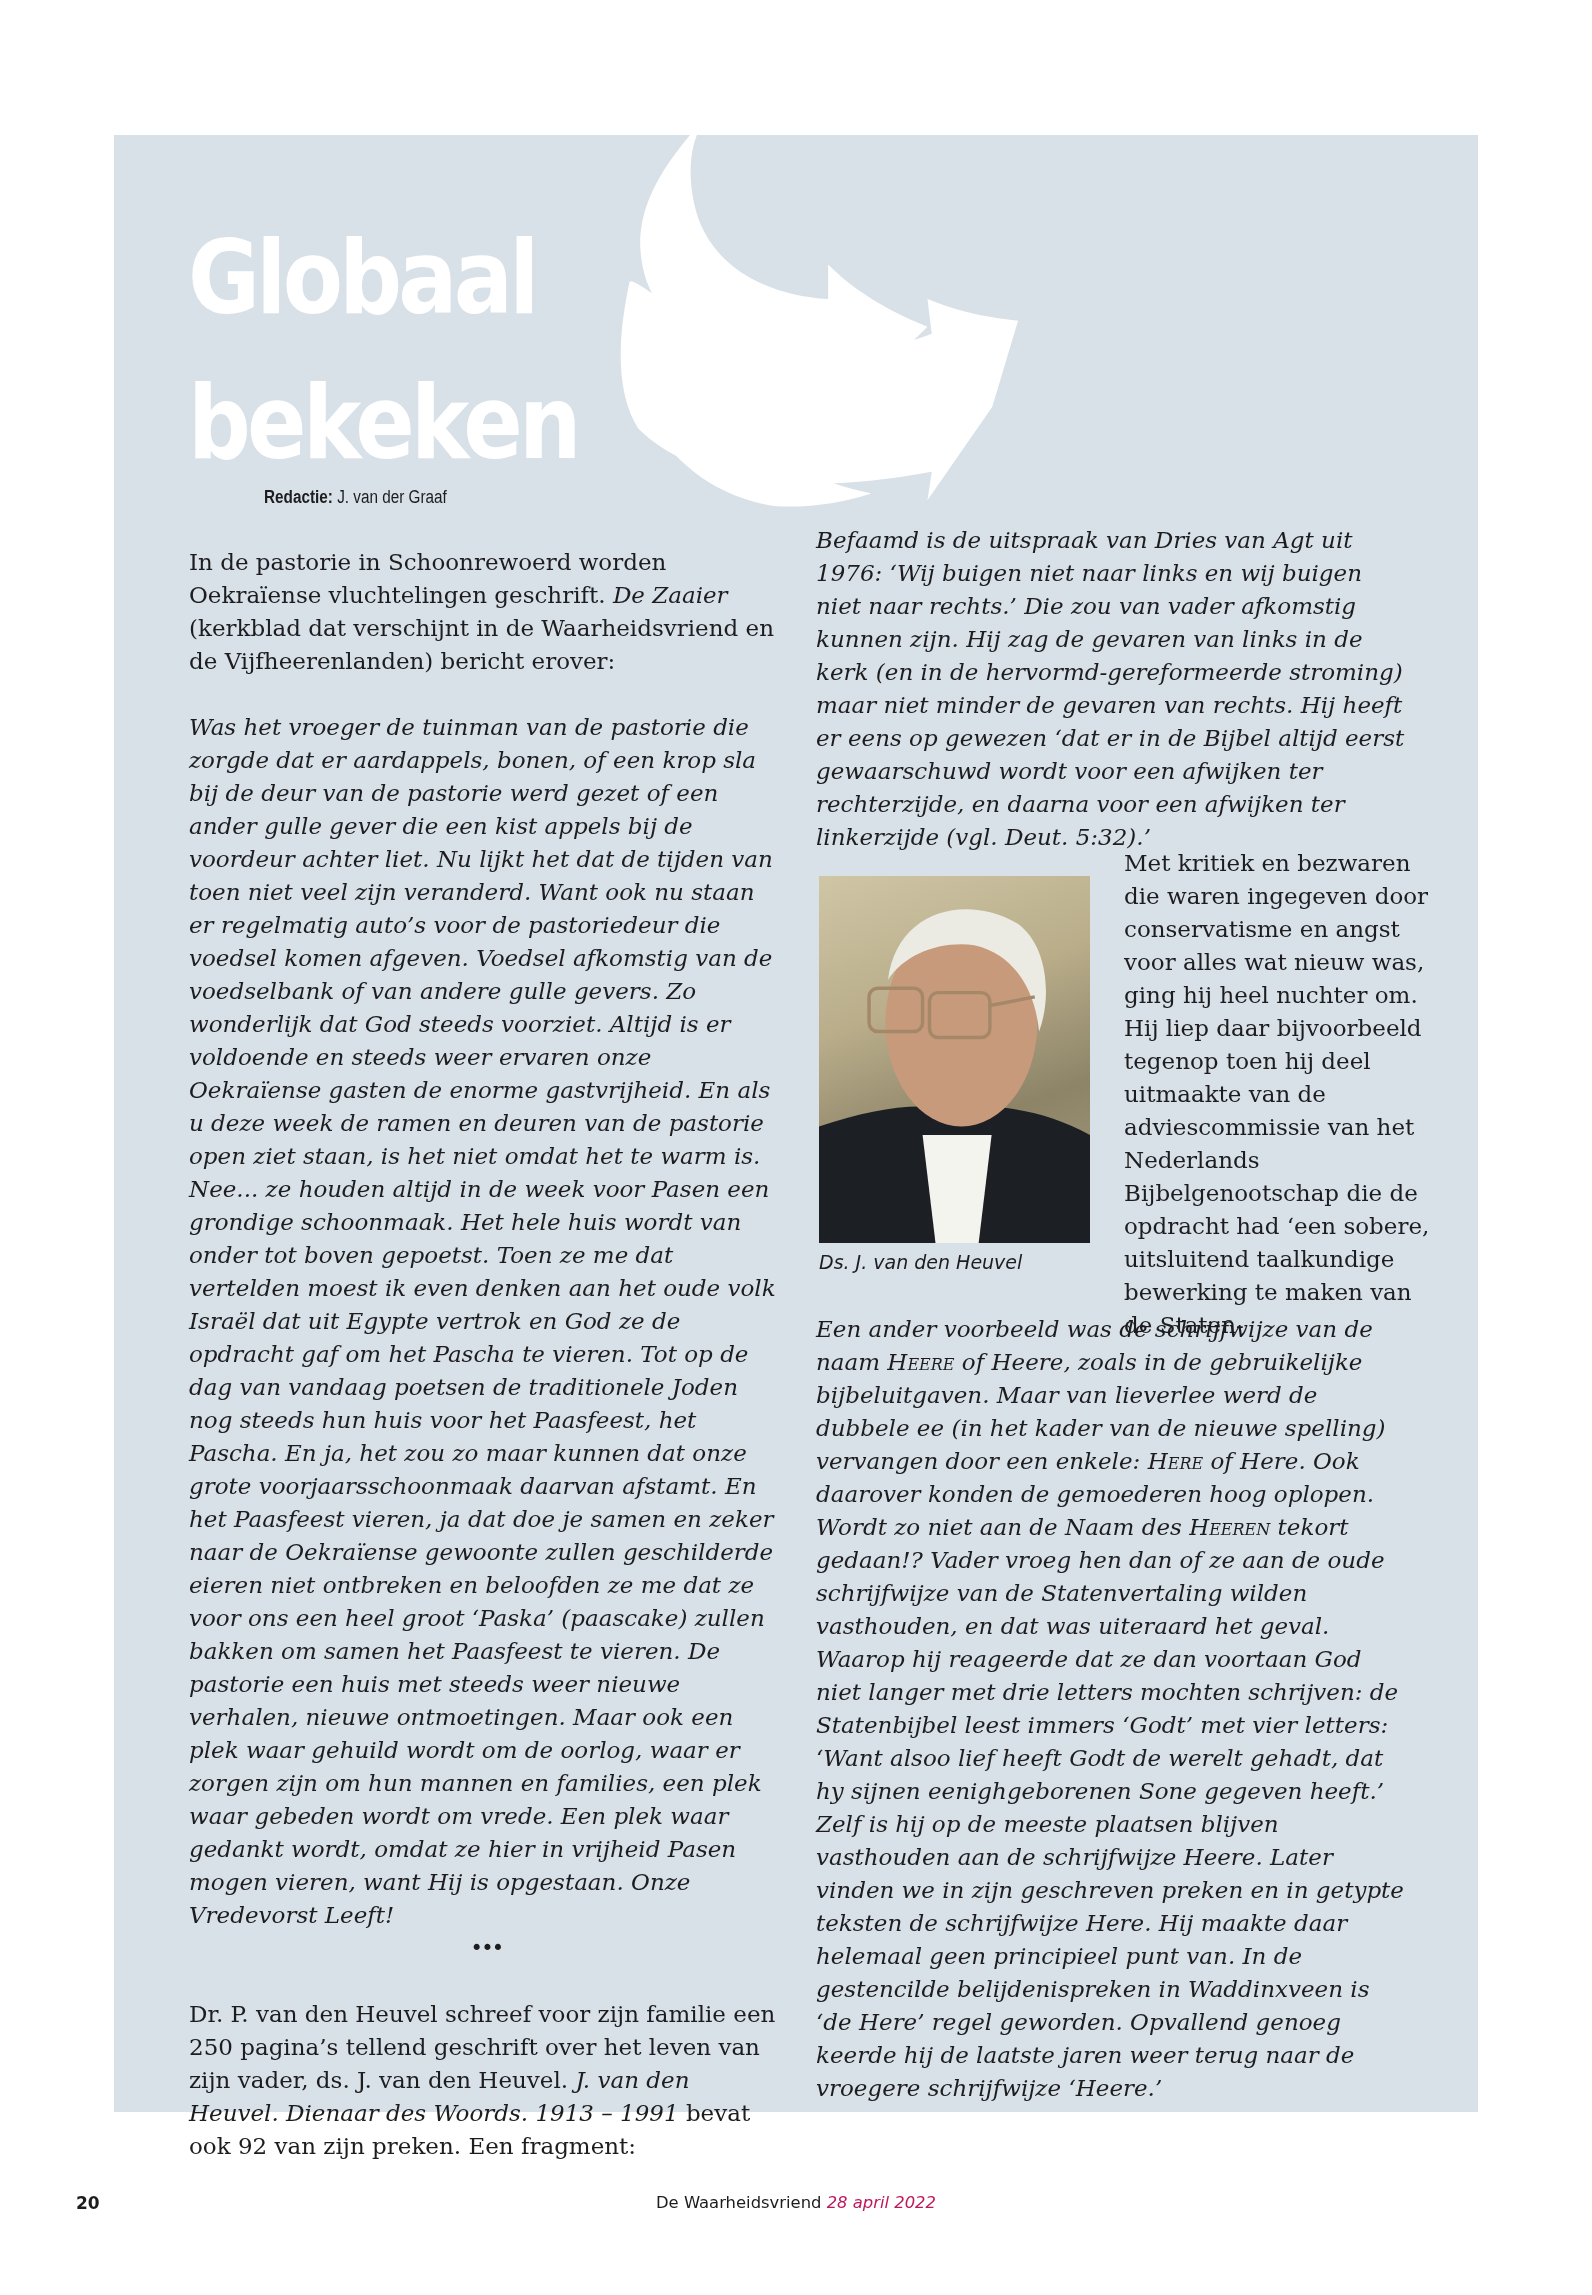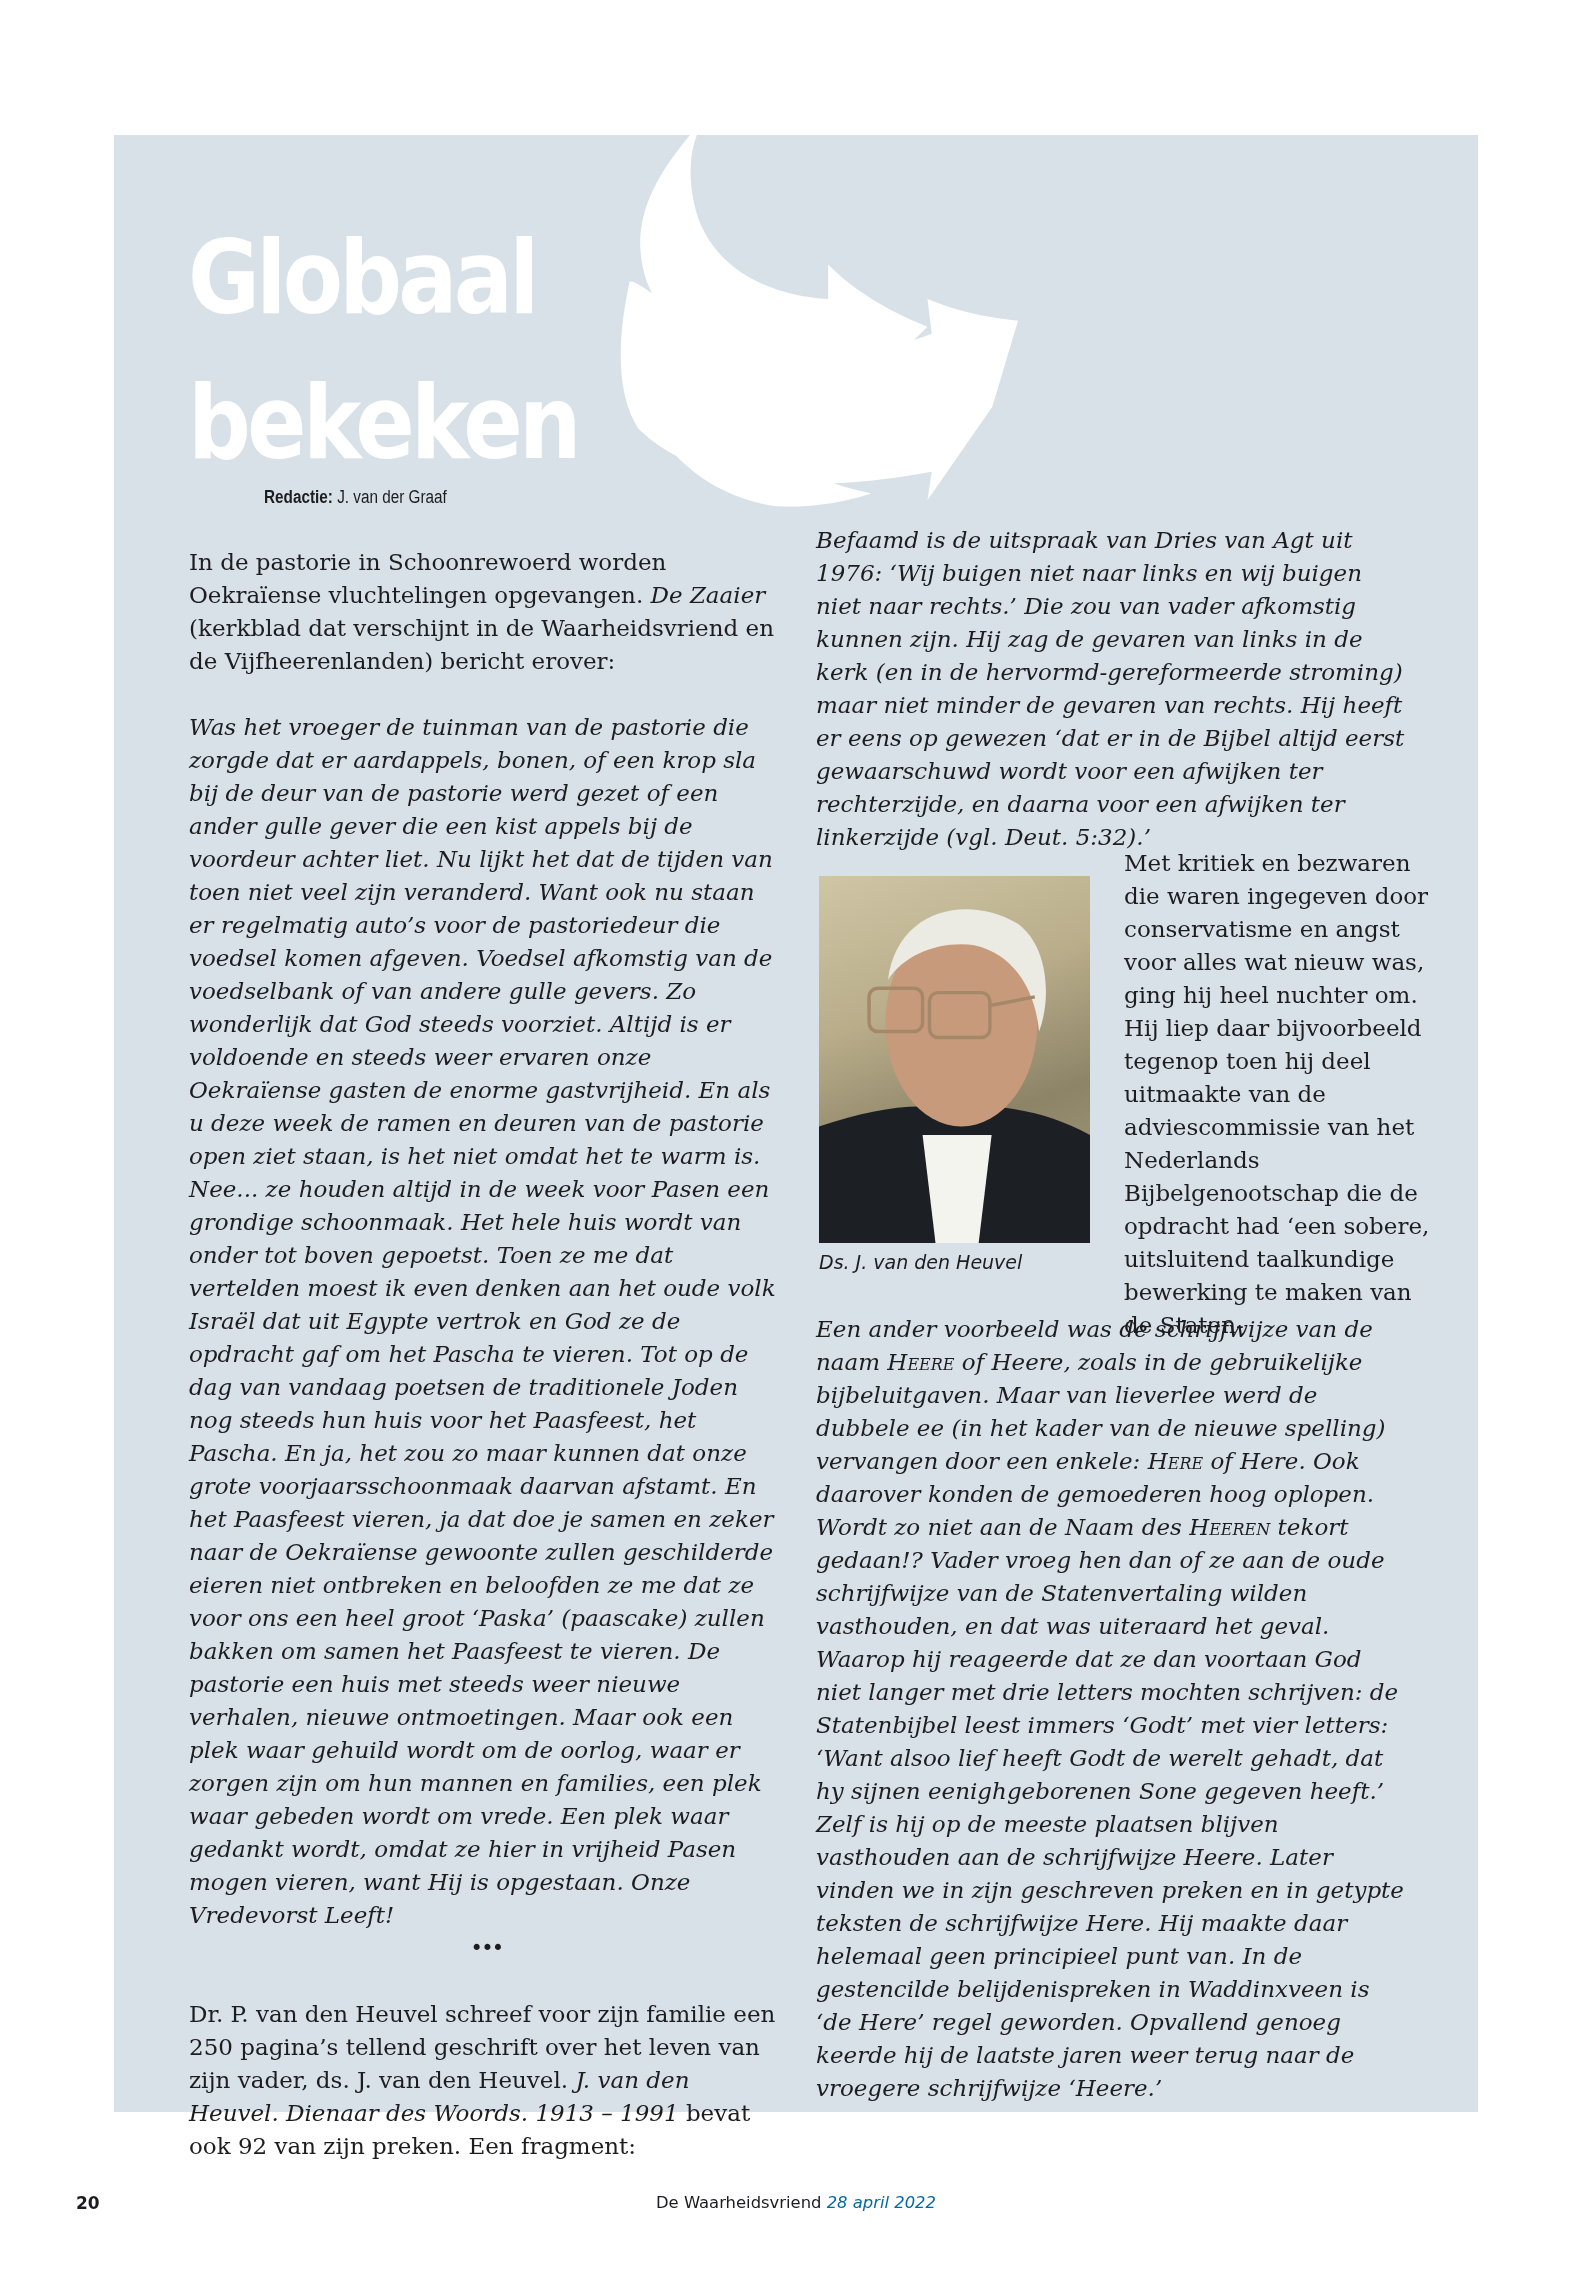--- a/index.html
+++ b/index.html
@@ -23,21 +23,21 @@
   .dots { text-align:center; font-family:"DejaVu Sans", sans-serif; font-size:21px; letter-spacing:-1.7px; line-height:33px; }
   .photo { position:absolute; left:819px; top:876px; width:271px; height:367px; overflow:hidden;
            background:linear-gradient(160deg,#cfc6a6 0%,#b9ad8a 35%,#8d8468 65%,#a79f82 100%); }
   .caption { position:absolute; left:819px; top:1251px; font-family:"DejaVu Sans", "Liberation Sans", sans-serif;
              font-style:italic; font-size:19px; color:#1d1d1f; }
   .wrap-text { position:absolute; left:1124px; top:847px; width:311px; font-size:23px; line-height:33px; }
   .sc { font-variant:small-caps; }
   .footer-num { position:absolute; left:76px; top:2193px; font-family:"DejaVu Sans", sans-serif; font-weight:bold; font-size:17px; }
   .footer-pub { position:absolute; left:656px; top:2193px; font-family:"DejaVu Sans", sans-serif; font-size:16.4px; }
   .footer-pub b { font-weight:normal;text-align:right; }
-  .footer-pub i { font-weight:normal; font-style:italic; margin-left:5.2px; color:#0369a1; }
+  .footer-pub i { font-weight:normal; font-style:italic; margin-left:5.2px; color:#be185d; }
 </style>
 </head>
 <body>
 
 <div class="panel"></div>
 
 <svg class="arrows" viewBox="0 0 520 440">
   <path fill="#ffffff" d="M110 0 C 60 60, 40 110, 60 170 C 90 250, 180 290, 270 295 L 270 335 L 385 222 C 330 200, 295 175, 270 150 L 270 190 C 195 185, 130 150, 115 80 C 108 50, 110 20, 118 0 Z"></path>
   <path fill="#ffffff" d="M40 190 C 25 260, 25 320, 50 360 C 110 420, 230 440, 390 410 L 385 443 L 460 335 L 490 235 C 440 230, 410 220, 385 210 L 390 250 C 300 285, 200 270, 120 235 C 70 210, 45 185, 40 190 Z" transform="translate(0,-20)"></path>
   <path fill="#ffffff" d="M55 320 C 90 380, 140 420, 210 430 C 250 432, 290 425, 320 415 C 270 405, 225 385, 185 360 L 190 388 C 140 375, 90 355, 55 320 Z"></path>
@@ -46,21 +46,21 @@
 <div class="title">
   <span>Globaal</span>
   <span>bekeken</span>
 </div>
 
 <div class="redactie">
   <b>Redactie:</b><span> J. van der Graaf</span>
 </div>
 
 <div class="col col1">
-  <p><span>In de pastorie in Schoonrewoerd worden Oekraïense vluchtelingen opgevangen. </span><span class="it">De Zaaier</span><span> (kerkblad dat verschijnt in de Waarheidsvriend en de Vijfheerenlanden) bericht erover:</span></p>
+  <p><span>In de pastorie in Schoonrewoerd worden Oekraïense vluchtelingen geschrift. </span><span class="it">De Zaaier</span><span> (kerkblad dat verschijnt in de Waarheidsvriend en de Vijfheerenlanden) bericht erover:</span></p>
   <div class="gap"></div>
   <p class="it">Was het vroeger de tuinman van de pastorie die zorgde dat er aardappels, bonen, of een krop sla bij de deur van de pastorie werd gezet of een ander gulle gever die een kist appels bij de voordeur achter liet. Nu lijkt het dat de tijden van toen niet veel zijn veranderd. Want ook nu staan er regelmatig auto’s voor de pastoriedeur die voedsel komen afgeven. Voedsel afkomstig van de voedselbank of van andere gulle gevers. Zo wonderlijk dat God steeds voorziet. Altijd is er voldoende en steeds weer ervaren onze Oekraïense gasten de enorme gastvrijheid. En als u deze week de ramen en deuren van de pastorie open ziet staan, is het niet omdat het te warm is. Nee... ze houden altijd in de week voor Pasen een grondige schoonmaak. Het hele huis wordt van onder tot boven gepoetst. Toen ze me dat vertelden moest ik even denken aan het oude volk Israël dat uit Egypte vertrok en God ze de opdracht gaf om het Pascha te vieren. Tot op de dag van vandaag poetsen de traditionele Joden nog steeds hun huis voor het Paasfeest, het Pascha. En ja, het zou zo maar kunnen dat onze grote voorjaarsschoonmaak daarvan afstamt. En het Paasfeest vieren, ja dat doe je samen en zeker naar de Oekraïense gewoonte zullen geschilderde eieren niet ontbreken en beloofden ze me dat ze voor ons een heel groot ‘Paska’ (paascake) zullen bakken om samen het Paasfeest te vieren. De pastorie een huis met steeds weer nieuwe verhalen, nieuwe ontmoetingen. Maar ook een plek waar gehuild wordt om de oorlog, waar er zorgen zijn om hun mannen en families, een plek waar gebeden wordt om vrede. Een plek waar gedankt wordt, omdat ze hier in vrijheid Pasen mogen vieren, want Hij is opgestaan. Onze Vredevorst Leeft!</p>
   <div class="dots">•••</div>
   <div class="gap"></div>
   <p><span>Dr. P. van den Heuvel schreef voor zijn familie een 250 pagina’s tellend geschrift over het leven van zijn vader, ds. J. van den Heuvel. </span><span class="it">J. van den Heuvel. Dienaar des Woords. 1913 – 1991</span><span> bevat ook 92 van zijn preken. Een fragment:</span></p>
 </div>
 
 <div class="col col2">
   <p class="it">Befaamd is de uitspraak van Dries van Agt uit 1976: ‘Wij buigen niet naar links en wij buigen niet naar rechts.’ Die zou van vader afkomstig kunnen zijn. Hij zag de gevaren van links in de kerk (en in de hervormd-gereformeerde stroming) maar niet minder de gevaren van rechts. Hij heeft er eens op gewezen ‘dat er in de Bijbel altijd eerst gewaarschuwd wordt voor een afwijken ter rechterzijde, en daarna voor een afwijken ter linkerzijde (vgl. Deut. 5:32).’</p>
 </div>

